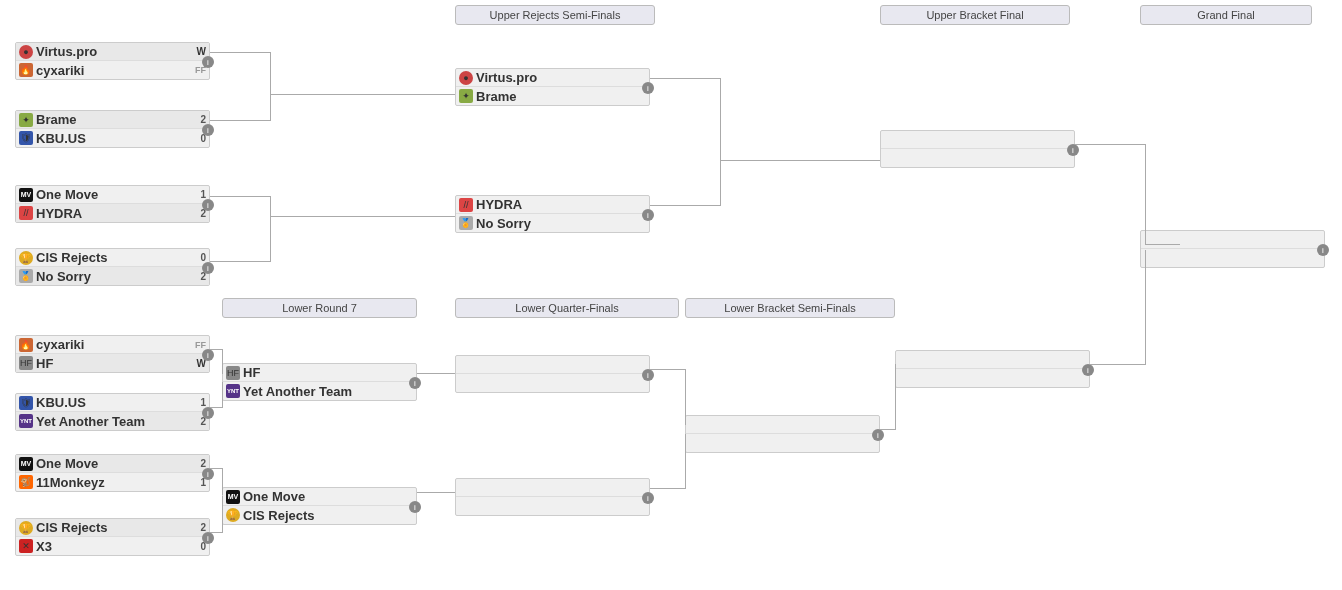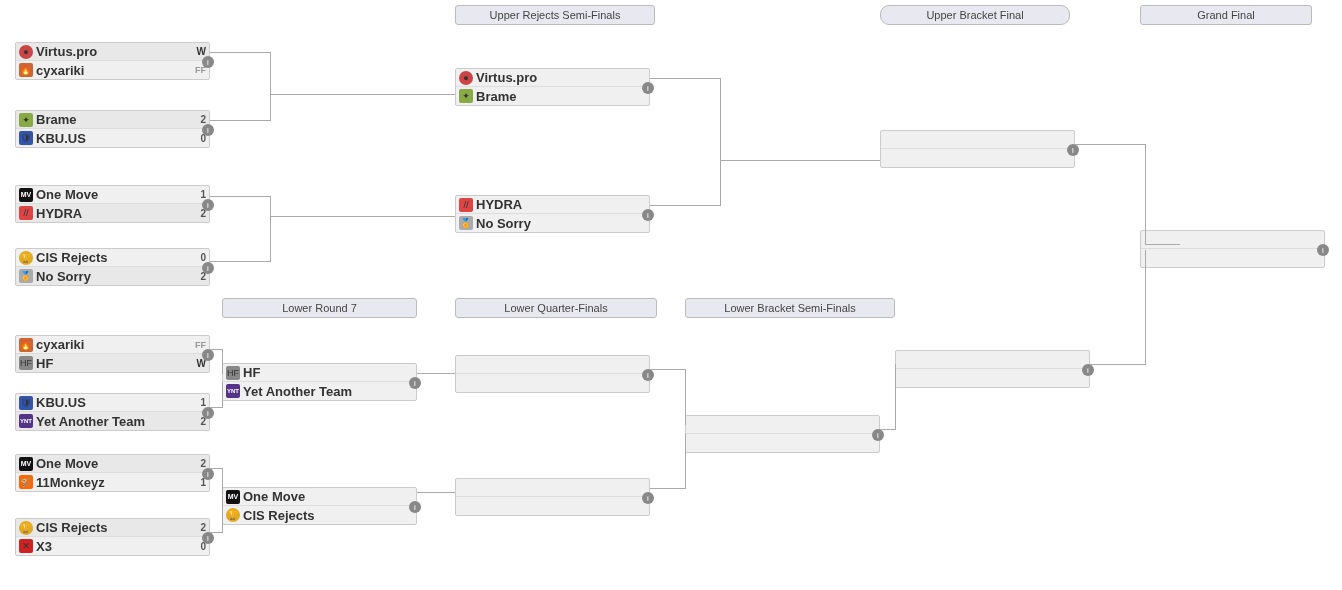--- a/index.html
+++ b/index.html
@@ -108,25 +108,25 @@
     .logo-11m { background: #ff6600; border-radius: 2px; }
     .logo-x3 { background: #cc2222; border-radius: 2px; }
     .match-box .team-row.winner { background: #e8e8e8; }
   </style>
 </head>
 <body>
 
 <div class="bracket-container">
 
   <div class="round-label" style="left:455px; top:5px; width:200px;">Upper Rejects Semi-Finals</div>
-  <div class="round-label" style="left:880px; top:5px; width:190px;border-radius:9px;">Upper Bracket Final</div>
+  <div class="round-label" style="left:880px; top:5px; width:190px;">Upper Bracket Final</div>
   <div class="round-label" style="left:1140px; top:5px; width:172px;">Grand Final</div>
 
   <div class="round-label" style="left:222px; top:298px; width:195px;">Lower Round 7</div>
-  <div class="round-label" style="left:455px; top:298px; width:202px;">Lower Quarter-Finals</div>
+  <div class="round-label" style="left:455px; top:298px; width:224px;">Lower Quarter-Finals</div>
   <div class="round-label" style="left:685px; top:298px; width:210px;">Lower Bracket Semi-Finals</div>
 
   <div class="match-box" style="left:15px; top:42px; width:195px;">
     <div class="team-row winner">
       <span class="team-icon logo-vp">●</span>
       <span class="team-name">Virtus.pro</span>
       <span class="team-score score-w">W</span>
     </div>
     <div class="team-row">
       <span class="team-icon logo-cy">🔥</span>

